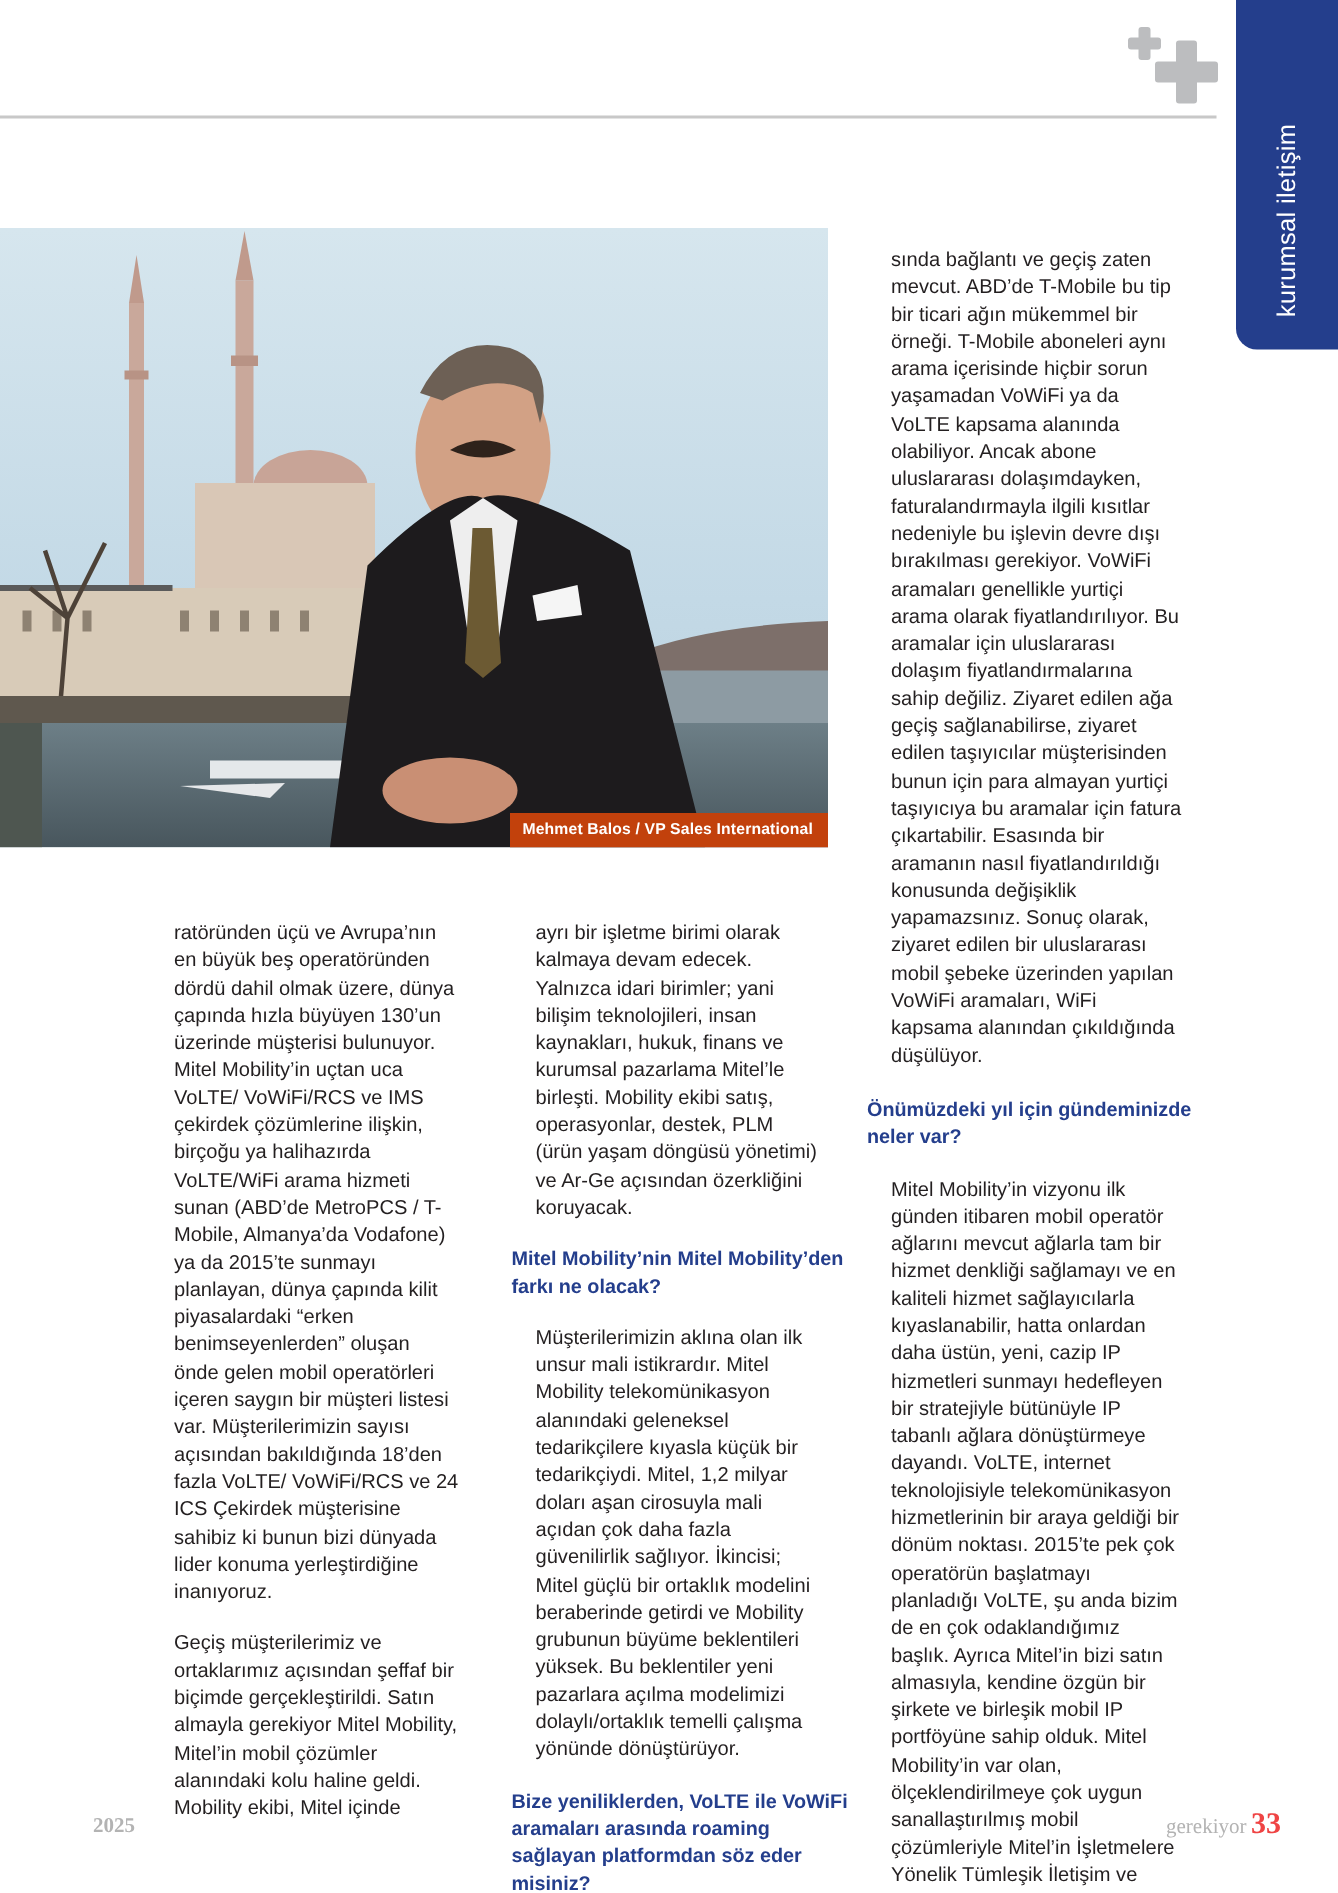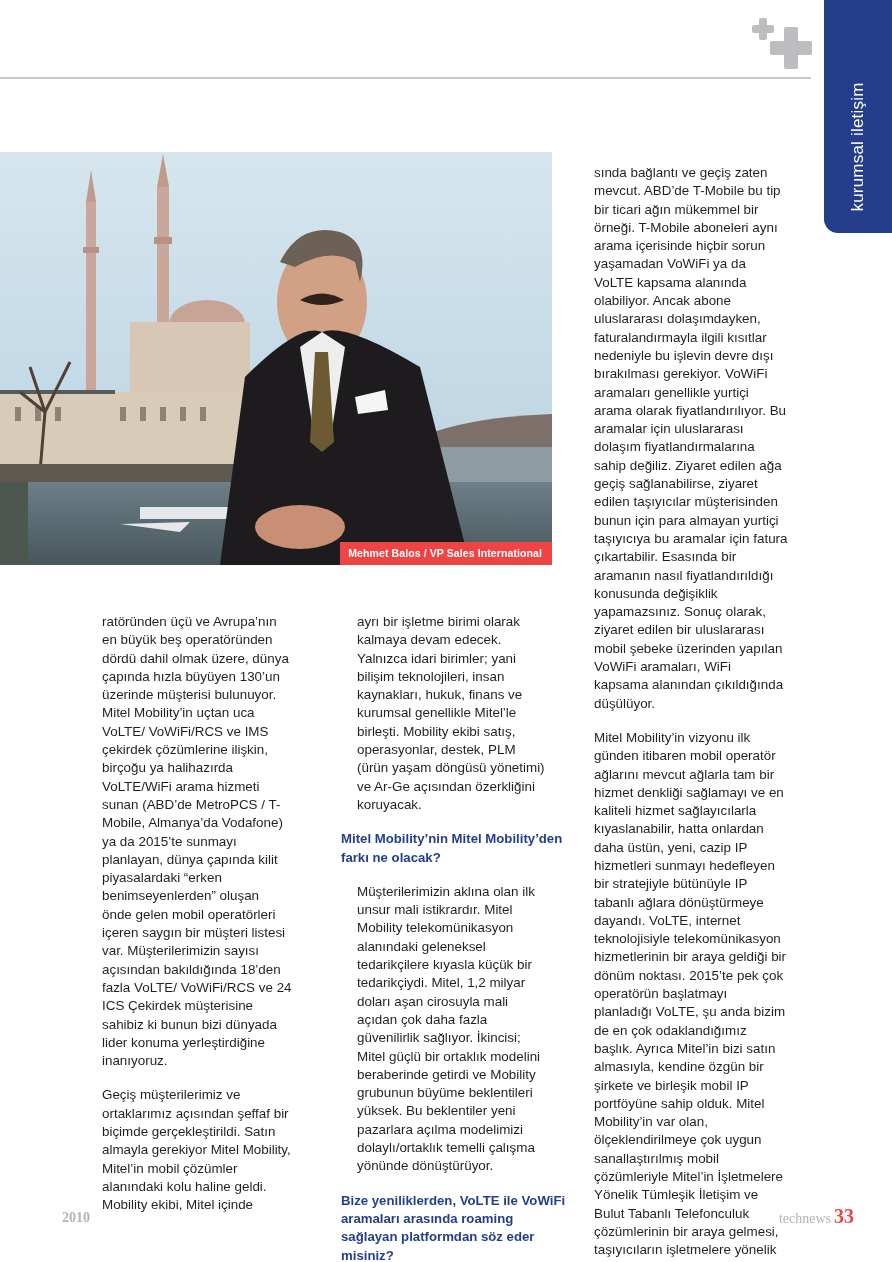--- a/index.html
+++ b/index.html
@@ -15,26 +15,26 @@
   .plus-small .v { left: 7px; top: 0; width: 8px; height: 22px; }
   .plus-big { left: 770px; top: 27px; width: 42px; height: 42px; }
   .plus-big .h { left: 0; top: 14px; width: 42px; height: 14px; }
   .plus-big .v { left: 14px; top: 0; width: 14px; height: 42px; }
 
   .side-tab { position: absolute; left: 824px; top: 0; width: 68px; height: 233px; background: #243e8c; border-bottom-left-radius: 14px; }
   .side-tab-label { position: absolute; left: 34px; top: 147px; transform: translate(-50%, -50%) rotate(-90deg); white-space: nowrap; color: #ffffff; font-size: 17px; letter-spacing: 0.2px; }
 
   .photo { position: absolute; left: 0; top: 152px; width: 552px; height: 413px; overflow: hidden; }
   .photo svg { display: block; }
-  .caption { position: absolute; right: 0; bottom: 0; background: #ef4444; color: #ffffff; font-size: 10.5px; font-weight: bold; padding: 5px 10px 6px 8px; letter-spacing: 0.1px; }
+  .caption { position: absolute; right: 0; bottom: 0; background: #c2410c; color: #ffffff; font-size: 10.5px; font-weight: bold; padding: 5px 10px 6px 8px; letter-spacing: 0.1px; }
 
   .col { position: absolute; font-size: 13.4px; line-height: 18.3px; color: #231f20; }
   .col p { margin: 16px; }
   .col h3 { font-size: 13.2px; line-height: 18.3px; color: #243e8c; font-weight: bold; margin-top: 8px; }
-  .col1 { left: 86px; top: 597px; width: 222px; }
+  .col1 { left: 100px; top: 597px; width: 222px; }
   .col2 { left: 341px; top: 597px; width: 225px; }
   .col3 { left: 578px; top: 148px; width: 226px; }
   .col3 h3 { margin-top: 18px; }
 
   .footer-year { position: absolute; left: 62px; top: 1210px; font-family: "Liberation Serif", serif; font-size: 14px; font-weight: bold; color: #b3b3b3; }
   .footer-brand { position: absolute; right: 38px; top: 1205px; font-family: "Liberation Serif", serif; color: #b3b3b3; font-size: 14px; }
   .footer-brand .num { color: #ef4444; font-size: 20px; font-weight: bold; margin-left: 3px; }
 </style>
 </head>
 <body>
@@ -118,28 +118,29 @@
   </svg>
   <div class="caption">Mehmet Balos / VP Sales International</div>
 </div>
 
 <div class="col col1">
   <p>ratöründen üçü ve Avrupa’nın en büyük beş operatöründen dördü dahil olmak üzere, dünya çapında hızla büyüyen 130’un üzerinde müşterisi bulunuyor. Mitel Mobility’in uçtan uca VoLTE/ VoWiFi/RCS ve IMS çekirdek çözümlerine ilişkin, birçoğu ya halihazırda VoLTE/WiFi arama hizmeti sunan (ABD’de MetroPCS / T-Mobile, Almanya’da Vodafone) ya da 2015’te sunmayı planlayan, dünya çapında kilit piyasalardaki “erken benimseyenlerden” oluşan önde gelen mobil operatörleri içeren saygın bir müşteri listesi var. Müşterilerimizin sayısı açısından bakıldığında 18’den fazla VoLTE/ VoWiFi/RCS ve 24 ICS Çekirdek müşterisine sahibiz ki bunun bizi dünyada lider konuma yerleştirdiğine inanıyoruz.</p>
   <p>Geçiş müşterilerimiz ve ortaklarımız açısından şeffaf bir biçimde gerçekleştirildi. Satın almayla gerekiyor Mitel Mobility, Mitel’in mobil çözümler alanındaki kolu haline geldi. Mobility ekibi, Mitel içinde</p>
 </div>
 
 <div class="col col2">
-  <p>ayrı bir işletme birimi olarak kalmaya devam edecek. Yalnızca idari birimler; yani bilişim teknolojileri, insan kaynakları, hukuk, finans ve kurumsal genellikle Mitel’le birleşti. Mobility ekibi satış, operasyonlar, destek, PLM (ürün yaşam döngüsü yönetimi) ve Ar-Ge açısından özerkliğini koruyacak.</p>
+  <p>ayrı bir işletme birimi olarak kalmaya devam edecek. Yalnızca idari birimler; yani bilişim teknolojileri, insan kaynakları, hukuk, finans ve kurumsal pazarlama Mitel’le birleşti. Mobility ekibi satış, operasyonlar, destek, PLM (ürün yaşam döngüsü yönetimi) ve Ar-Ge açısından özerkliğini koruyacak.</p>
   <h3>Mitel Mobility’nin Mitel Mobility’den farkı ne olacak?</h3>
   <p>Müşterilerimizin aklına olan ilk unsur mali istikrardır. Mitel Mobility telekomünikasyon alanındaki geleneksel tedarikçilere kıyasla küçük bir tedarikçiydi. Mitel, 1,2 milyar doları aşan cirosuyla mali açıdan çok daha fazla güvenilirlik sağlıyor. İkincisi; Mitel güçlü bir ortaklık modelini beraberinde getirdi ve Mobility grubunun büyüme beklentileri yüksek. Bu beklentiler yeni pazarlara açılma modelimizi dolaylı/ortaklık temelli çalışma yönünde dönüştürüyor.</p>
   <h3>Bize yeniliklerden, VoLTE ile VoWiFi aramaları arasında roaming sağlayan platformdan söz eder misiniz?</h3>
   <p>VoLTE ve VoWiFi ağlarını ara-</p>
 </div>
 
 <div class="col col3">
   <p>sında bağlantı ve geçiş zaten mevcut. ABD’de T-Mobile bu tip bir ticari ağın mükemmel bir örneği. T-Mobile aboneleri aynı arama içerisinde hiçbir sorun yaşamadan VoWiFi ya da VoLTE kapsama alanında olabiliyor. Ancak abone uluslararası dolaşımdayken, faturalandırmayla ilgili kısıtlar nedeniyle bu işlevin devre dışı bırakılması gerekiyor. VoWiFi aramaları genellikle yurtiçi arama olarak fiyatlandırılıyor. Bu aramalar için uluslararası dolaşım fiyatlandırmalarına sahip değiliz. Ziyaret edilen ağa geçiş sağlanabilirse, ziyaret edilen taşıyıcılar müşterisinden bunun için para almayan yurtiçi taşıyıcıya bu aramalar için fatura çıkartabilir. Esasında bir aramanın nasıl fiyatlandırıldığı konusunda değişiklik yapamazsınız. Sonuç olarak, ziyaret edilen bir uluslararası mobil şebeke üzerinden yapılan VoWiFi aramaları, WiFi kapsama alanından çıkıldığında düşülüyor.</p>
+  <h3>Önümüzdeki yıl için gündeminizde neler var?</h3>
   <p>Mitel Mobility’in vizyonu ilk günden itibaren mobil operatör ağlarını mevcut ağlarla tam bir hizmet denkliği sağlamayı ve en kaliteli hizmet sağlayıcılarla kıyaslanabilir, hatta onlardan daha üstün, yeni, cazip IP hizmetleri sunmayı hedefleyen bir stratejiyle bütünüyle IP tabanlı ağlara dönüştürmeye dayandı. VoLTE, internet teknolojisiyle telekomünikasyon hizmetlerinin bir araya geldiği bir dönüm noktası. 2015’te pek çok operatörün başlatmayı planladığı VoLTE, şu anda bizim de en çok odaklandığımız başlık. Ayrıca Mitel’in bizi satın almasıyla, kendine özgün bir şirkete ve birleşik mobil IP portföyüne sahip olduk. Mitel Mobility’in var olan, ölçeklendirilmeye çok uygun sanallaştırılmış mobil çözümleriyle Mitel’in İşletmelere Yönelik Tümleşik İletişim ve Bulut Tabanlı Telefonculuk çözümlerinin bir araya gelmesi, taşıyıcıların işletmelere yönelik mobilite alanında büyüme fırsatlarından yararlanmalarını sağlayacak.</p>
 </div>
 
-<div class="footer-year">2010</div>
+<div class="footer-year">2025</div>
 <div class="footer-brand">
-  <span>technews</span><span class="num">33</span>
+  <span>gerekiyor</span><span class="num">33</span>
 </div>
 
 </body></html>

